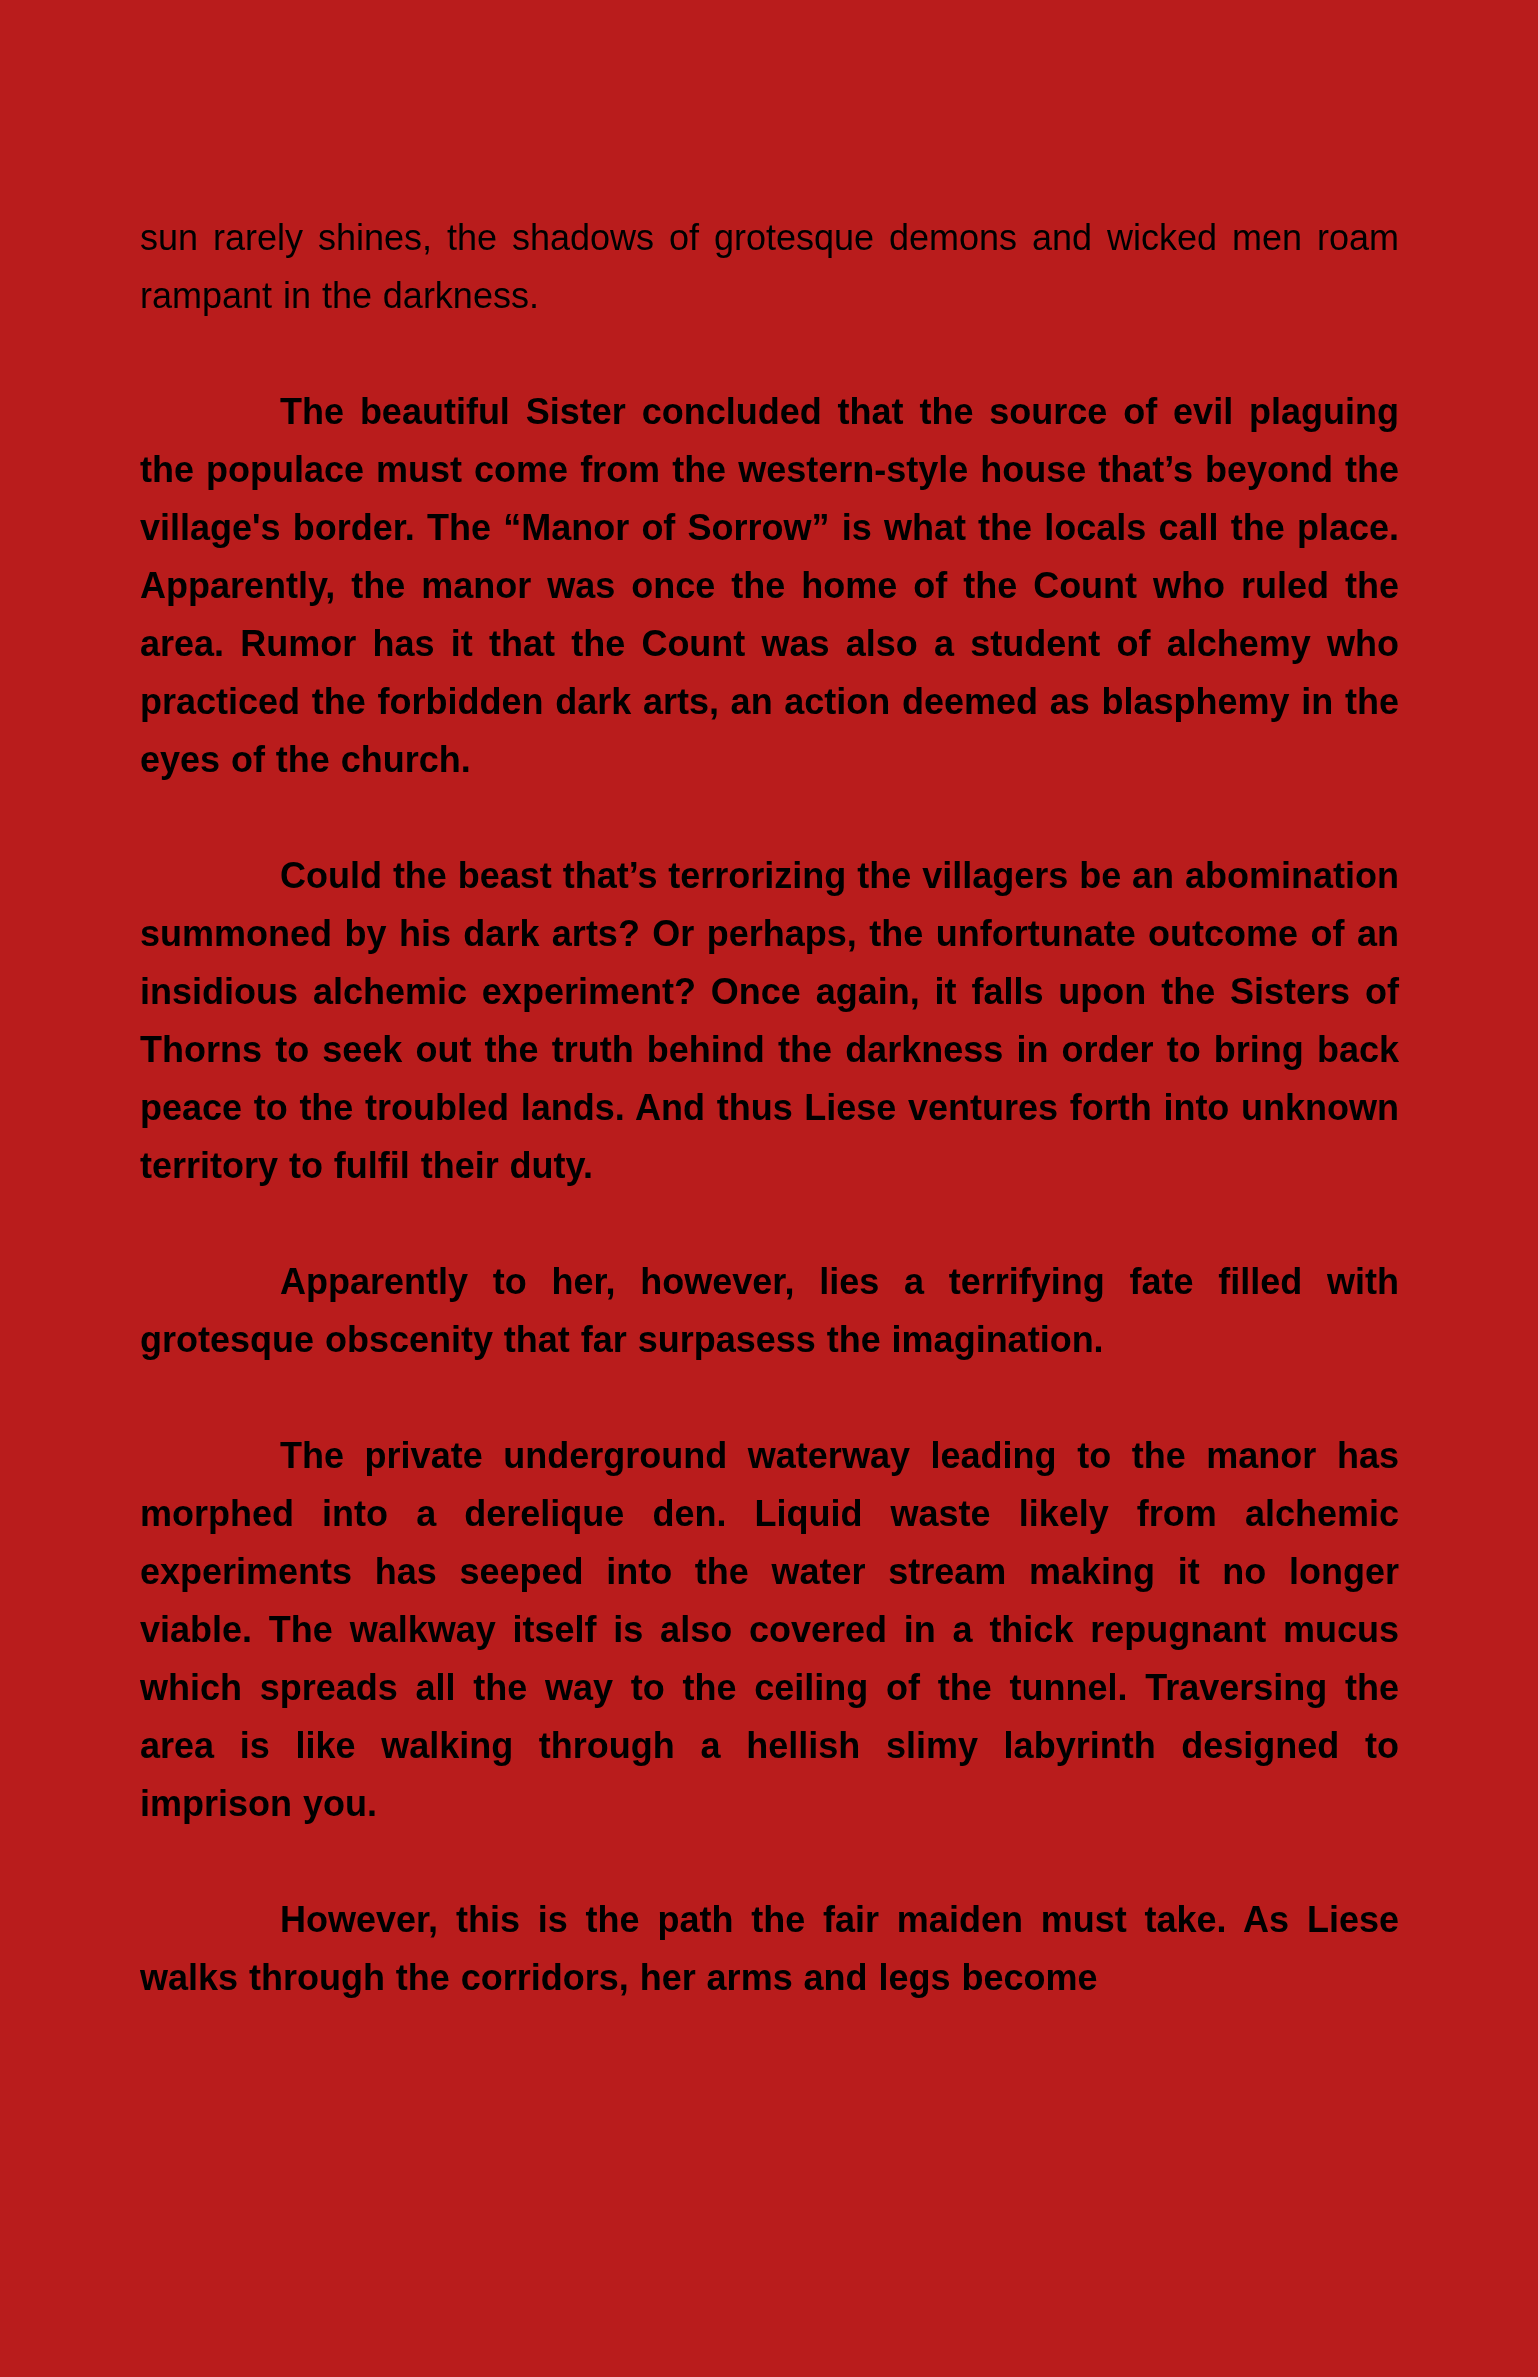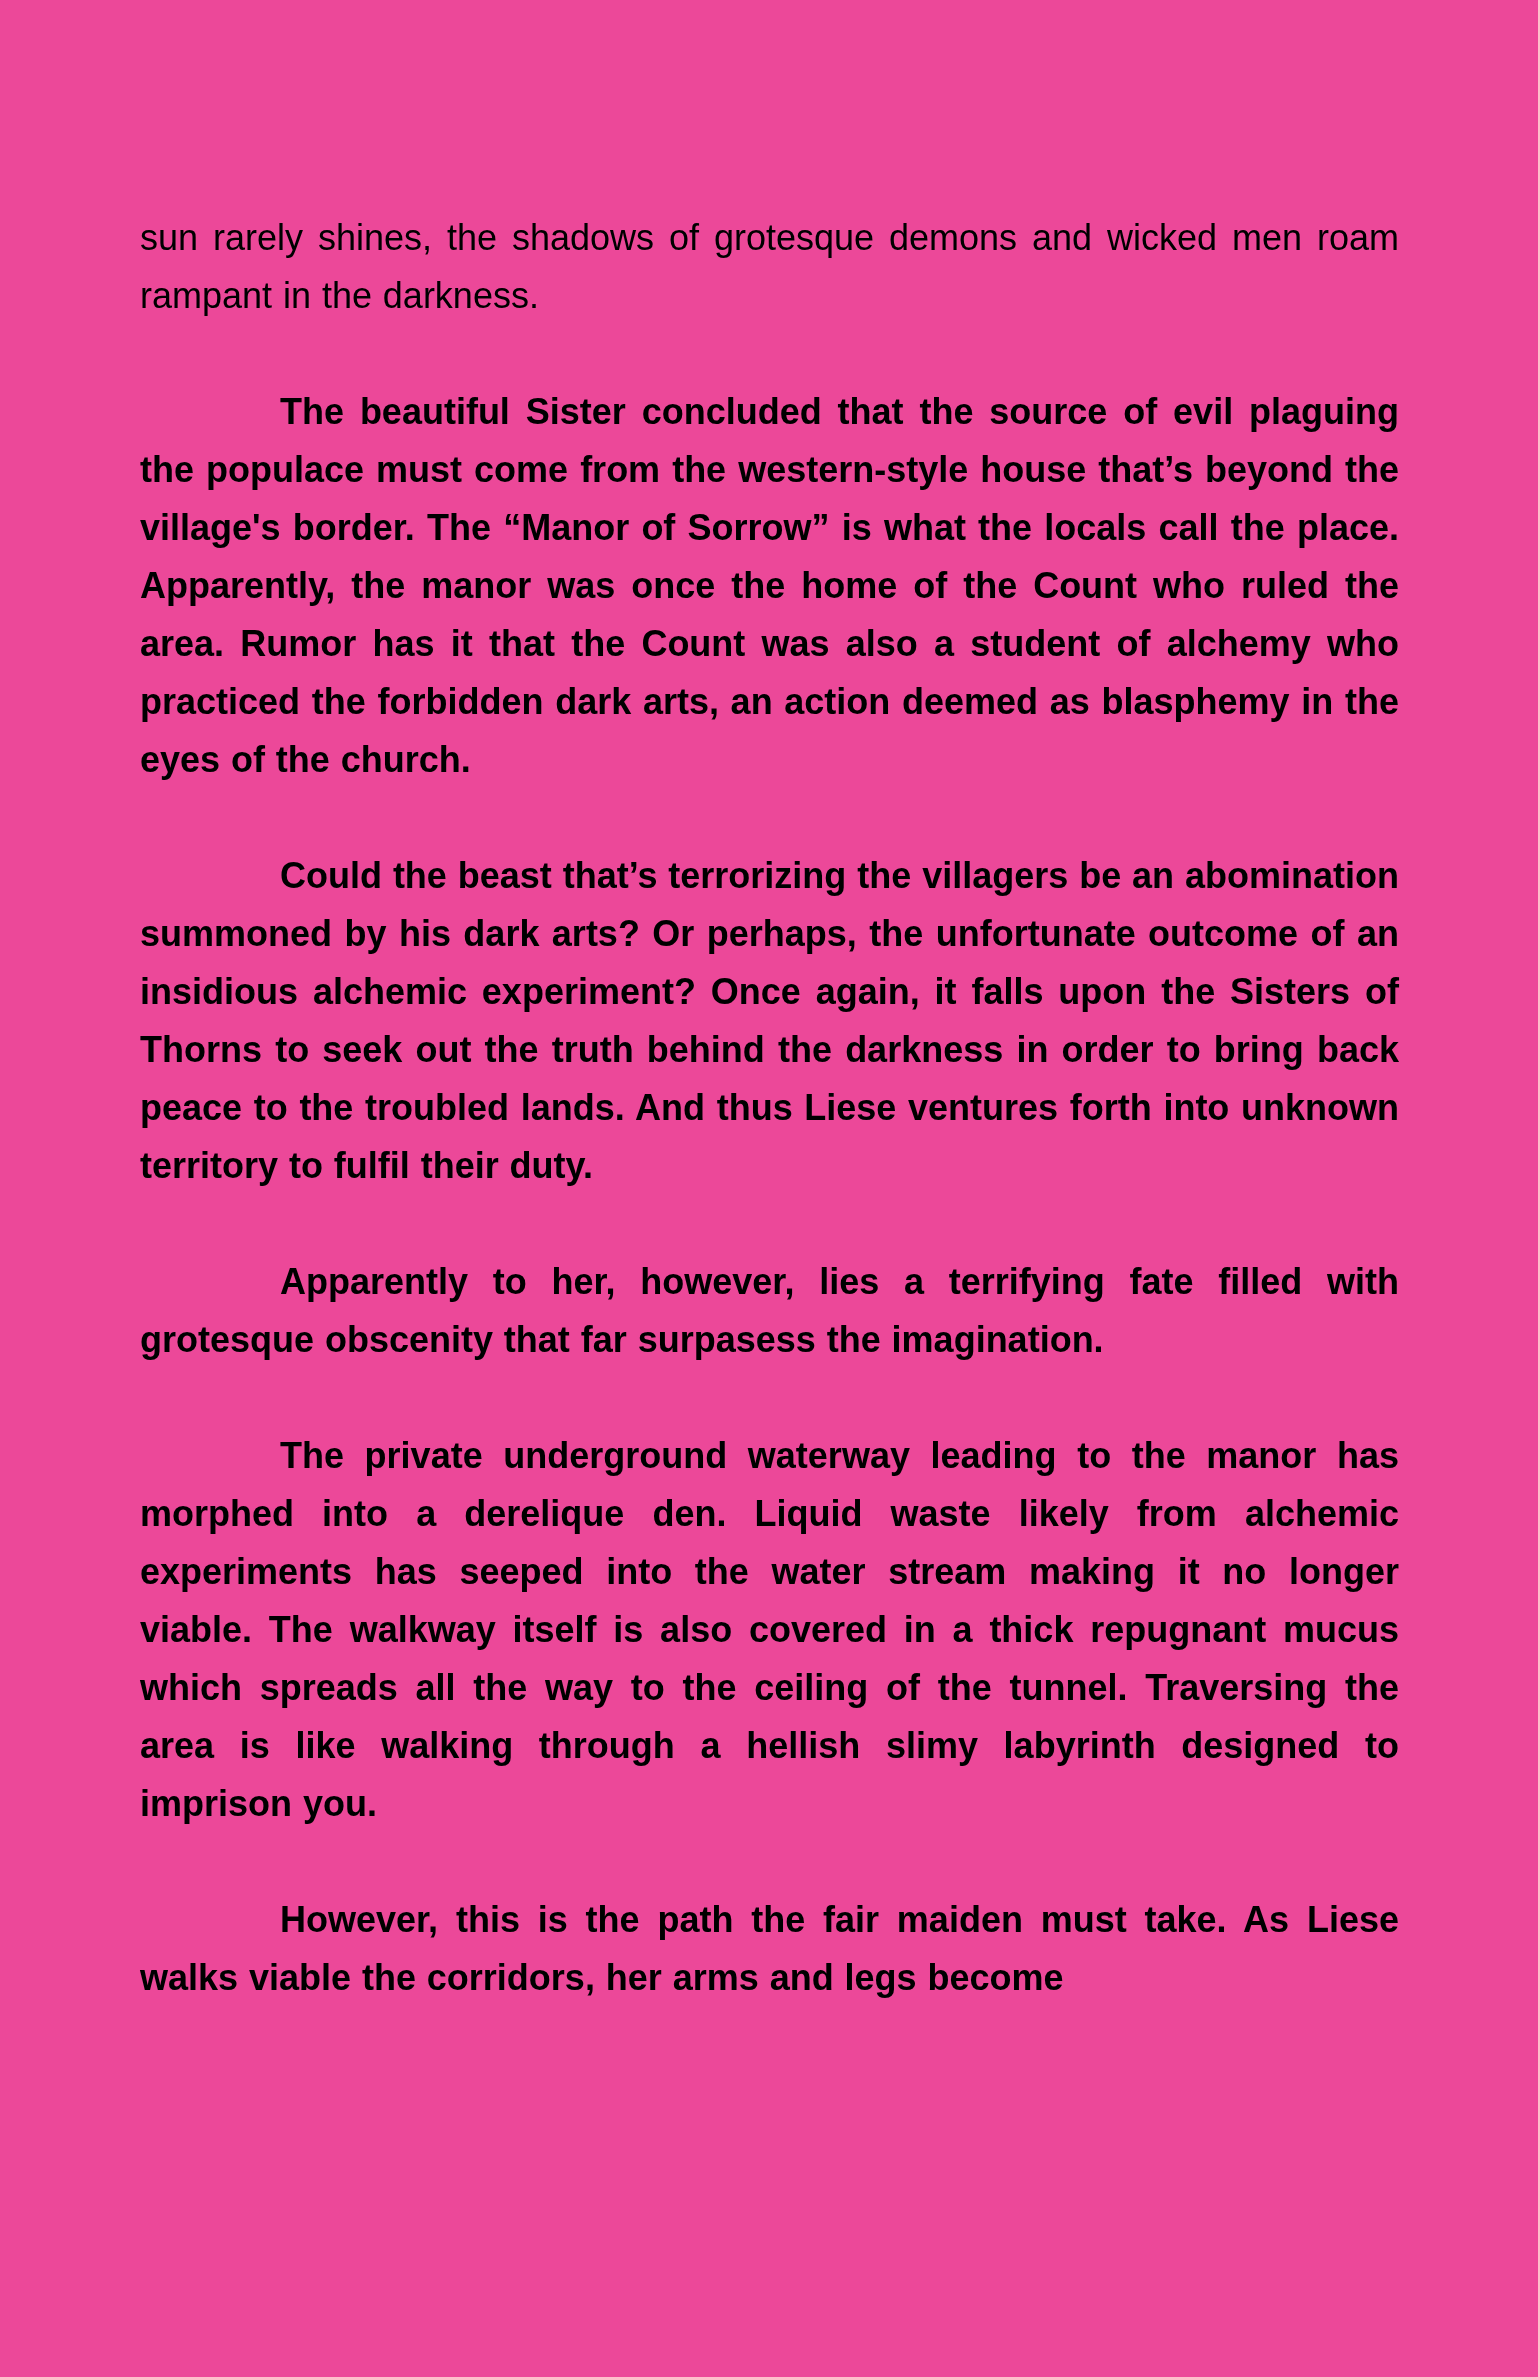--- a/index.html
+++ b/index.html
@@ -34,23 +34,23 @@
     text-indent: 140px;
     font-weight: bold;
   }
   .content p:last-child {
     margin-bottom: 0;
   }
 </style>
 </head>
 <body>
 
-<div class="page" style="background: #ec4899;">
+<div class="page" style="background: #b91c1c;">
   <div class="content" style="color: rgb(0, 0, 0);">
       <p>sun rarely shines, the shadows of grotesque demons and wicked men roam rampant in the darkness.</p>
       <p class="indent">The beautiful Sister concluded that the source of evil plaguing the populace must come from the western-style house that’s beyond the village's border. The “Manor of Sorrow” is what the locals call the place. Apparently, the manor was once the home of the Count who ruled the area. Rumor has it that the Count was also a student of alchemy who practiced the forbidden dark arts, an action deemed as blasphemy in the eyes of the church.</p>
       <p class="indent">Could the beast that’s terrorizing the villagers be an abomination summoned by his dark arts? Or perhaps, the unfortunate outcome of an insidious alchemic experiment? Once again, it falls upon the Sisters of Thorns to seek out the truth behind the darkness in order to bring back peace to the troubled lands. And thus Liese ventures forth into unknown territory to fulfil their duty.</p>
       <p class="indent">Apparently to her, however, lies a terrifying fate filled with grotesque obscenity that far surpasess the imagination.</p>
       <p class="indent">The private underground waterway leading to the manor has morphed into a derelique den. Liquid waste likely from alchemic experiments has seeped into the water stream making it no longer viable. The walkway itself is also covered in a thick repugnant mucus which spreads all the way to the ceiling of the tunnel. Traversing the area is like walking through a hellish slimy labyrinth designed to imprison you.</p>
-      <p class="indent">However, this is the path the fair maiden must take. As Liese walks viable the corridors, her arms and legs become</p>
+      <p class="indent">However, this is the path the fair maiden must take. As Liese walks through the corridors, her arms and legs become</p>
     </div>
 </div>
 
 
 </body></html>

